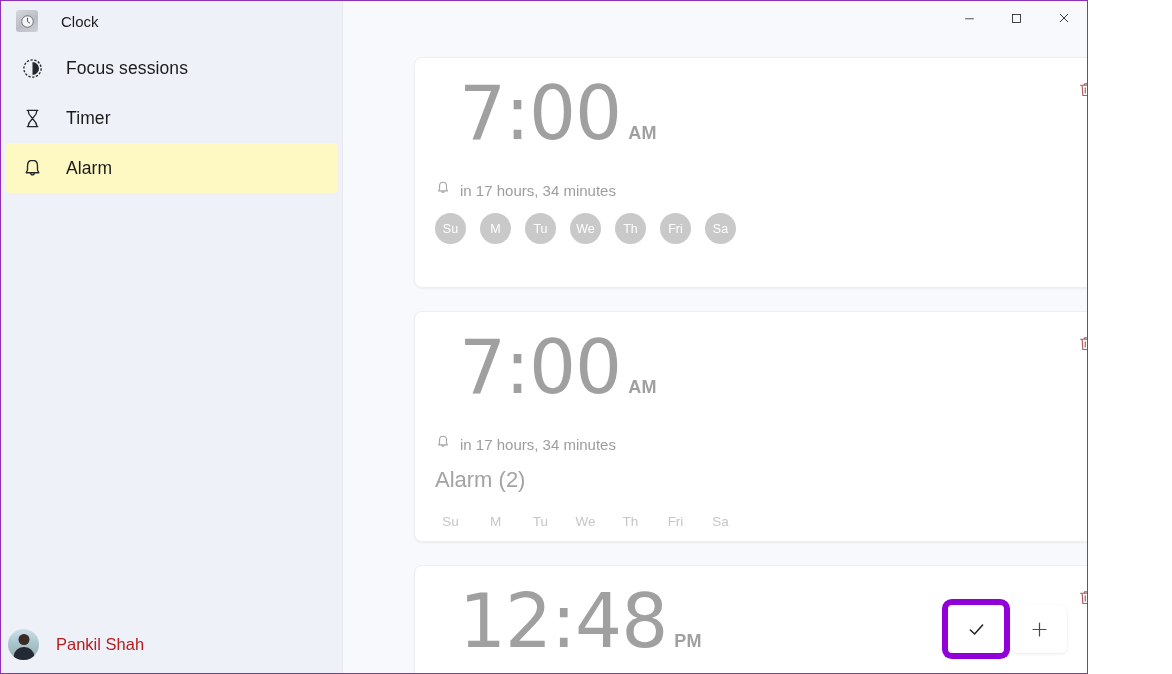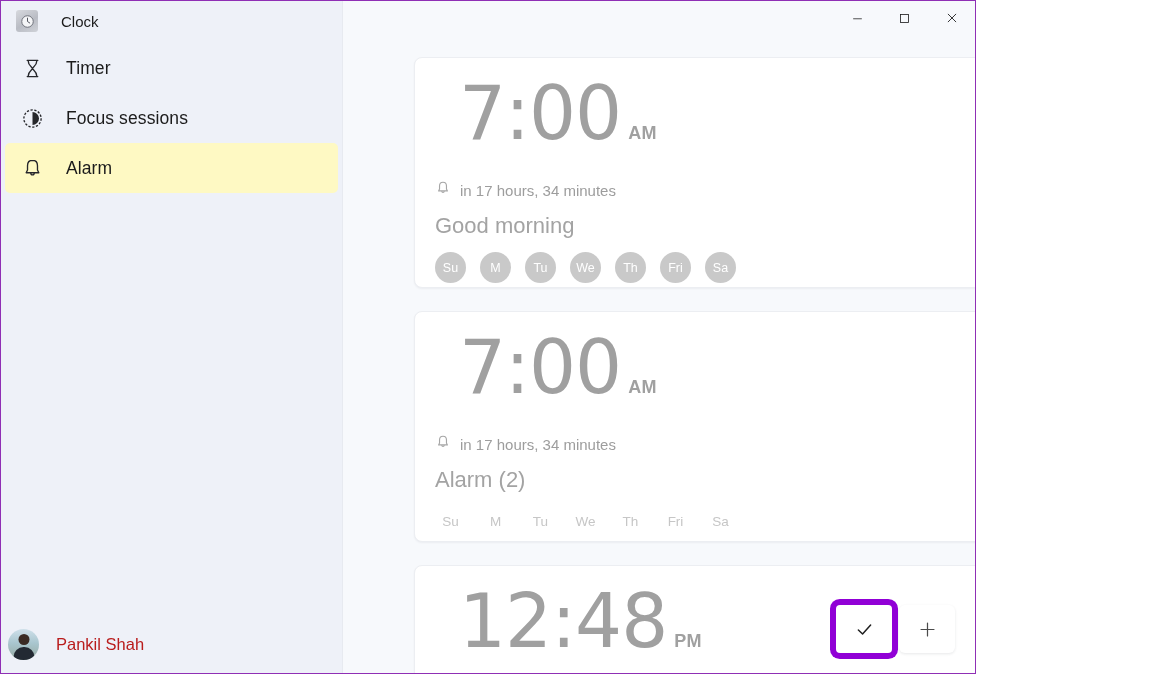--- a/index.html
+++ b/index.html
@@ -6,21 +6,21 @@
 
   html, body {
     width: 1172px;
     height: 674px;
     overflow: hidden;
     font-family: "Liberation Sans", "DejaVu Sans", sans-serif;
   }
 
   #app {
     position: relative;
-    width: 976px;
+    width: 1088px;
     height: 674px;
     background: #f3f3f8;
     display: flex;
     border: 1px solid #8f2fb5;
     overflow: hidden;
   }
 
   
   #sidebar {
     width: 341px;
@@ -301,34 +301,34 @@
         </svg>
       </div>
       <span class="title-label">Clock</span>
     </div>
 
     <div class="nav-list">
 
       <div class="nav-item">
         <span class="nav-icon">
           <svg width="23" height="23" viewBox="0 0 24 24">
-            <path d="M6.5 3.6 H17.5 M6.5 20.4 H17.5 M7.4 3.6 C7.4 9 12 10.6 12 12 C12 13.4 7.4 15 7.4 20.4 M16.6 3.6 C16.6 9 12 10.6 12 12 C12 13.4 16.6 15 16.6 20.4" fill="none" stroke="#26272b" stroke-width="1.4" stroke-linecap="round"></path>
+            <circle cx="12" cy="12" r="9" fill="none" stroke="#26272b" stroke-width="1.4" stroke-dasharray="2.4 1.6"></circle>
+            <path d="M12 5.2 A6.8 6.8 0 0 1 12 18.8 Z" fill="#26272b"></path>
           </svg>
         </span>
-        <span class="nav-label">Timer</span>
+        <span class="nav-label">Focus sessions</span>
       </div>
 
       <div class="nav-item">
         <span class="nav-icon">
           <svg width="23" height="23" viewBox="0 0 24 24">
-            <circle cx="12" cy="12" r="9" fill="none" stroke="#26272b" stroke-width="1.4" stroke-dasharray="2.4 1.6"></circle>
-            <path d="M12 5.2 A6.8 6.8 0 0 1 12 18.8 Z" fill="#26272b"></path>
+            <path d="M6.5 3.6 H17.5 M6.5 20.4 H17.5 M7.4 3.6 C7.4 9 12 10.6 12 12 C12 13.4 7.4 15 7.4 20.4 M16.6 3.6 C16.6 9 12 10.6 12 12 C12 13.4 16.6 15 16.6 20.4" fill="none" stroke="#26272b" stroke-width="1.4" stroke-linecap="round"></path>
           </svg>
         </span>
-        <span class="nav-label">Focus sessions</span>
+        <span class="nav-label">Timer</span>
       </div>
 
       <div class="nav-item selected">
         <span class="nav-icon">
           <svg width="23" height="23" viewBox="0 0 24 24">
             <path d="M12 3.4 C8.7 3.4 6.8 5.8 6.8 9.1 V13.6 L5.4 16.4 H18.6 L17.2 13.6 V9.1 C17.2 5.8 15.3 3.4 12 3.4 Z" fill="none" stroke="#26272b" stroke-width="1.4" stroke-linejoin="round"></path>
             <path d="M10.2 16.4 C10.2 17.8 10.9 18.7 12 18.7 C13.1 18.7 13.8 17.8 13.8 16.4" fill="none" stroke="#26272b" stroke-width="1.4"></path>
           </svg>
         </span>
         <span class="nav-label">Alarm</span>
@@ -358,21 +358,20 @@
         </div>
         <div class="remain-row">
           <span>
             <svg width="16" height="16" viewBox="0 0 24 24">
               <path d="M12 3.4 C8.7 3.4 6.8 5.8 6.8 9.1 V13.6 L5.4 16.4 H18.6 L17.2 13.6 V9.1 C17.2 5.8 15.3 3.4 12 3.4 Z" fill="none" stroke="#a6a6a6" stroke-width="1.7" stroke-linejoin="round"></path>
               <path d="M10.2 16.4 C10.2 17.8 10.9 18.7 12 18.7 C13.1 18.7 13.8 17.8 13.8 16.4" fill="none" stroke="#a6a6a6" stroke-width="1.7"></path>
             </svg>
           </span>
           <span class="remain-text">in 17 hours, 34 minutes</span>
         </div>
-        <div class="alarm-name">Good morning</div>
         <div class="days">
           <span class="day-pill">Su</span>
           <span class="day-pill">M</span>
           <span class="day-pill">Tu</span>
           <span class="day-pill">We</span>
           <span class="day-pill">Th</span>
           <span class="day-pill">Fri</span>
           <span class="day-pill">Sa</span>
         </div>
         <div class="trash-btn">

